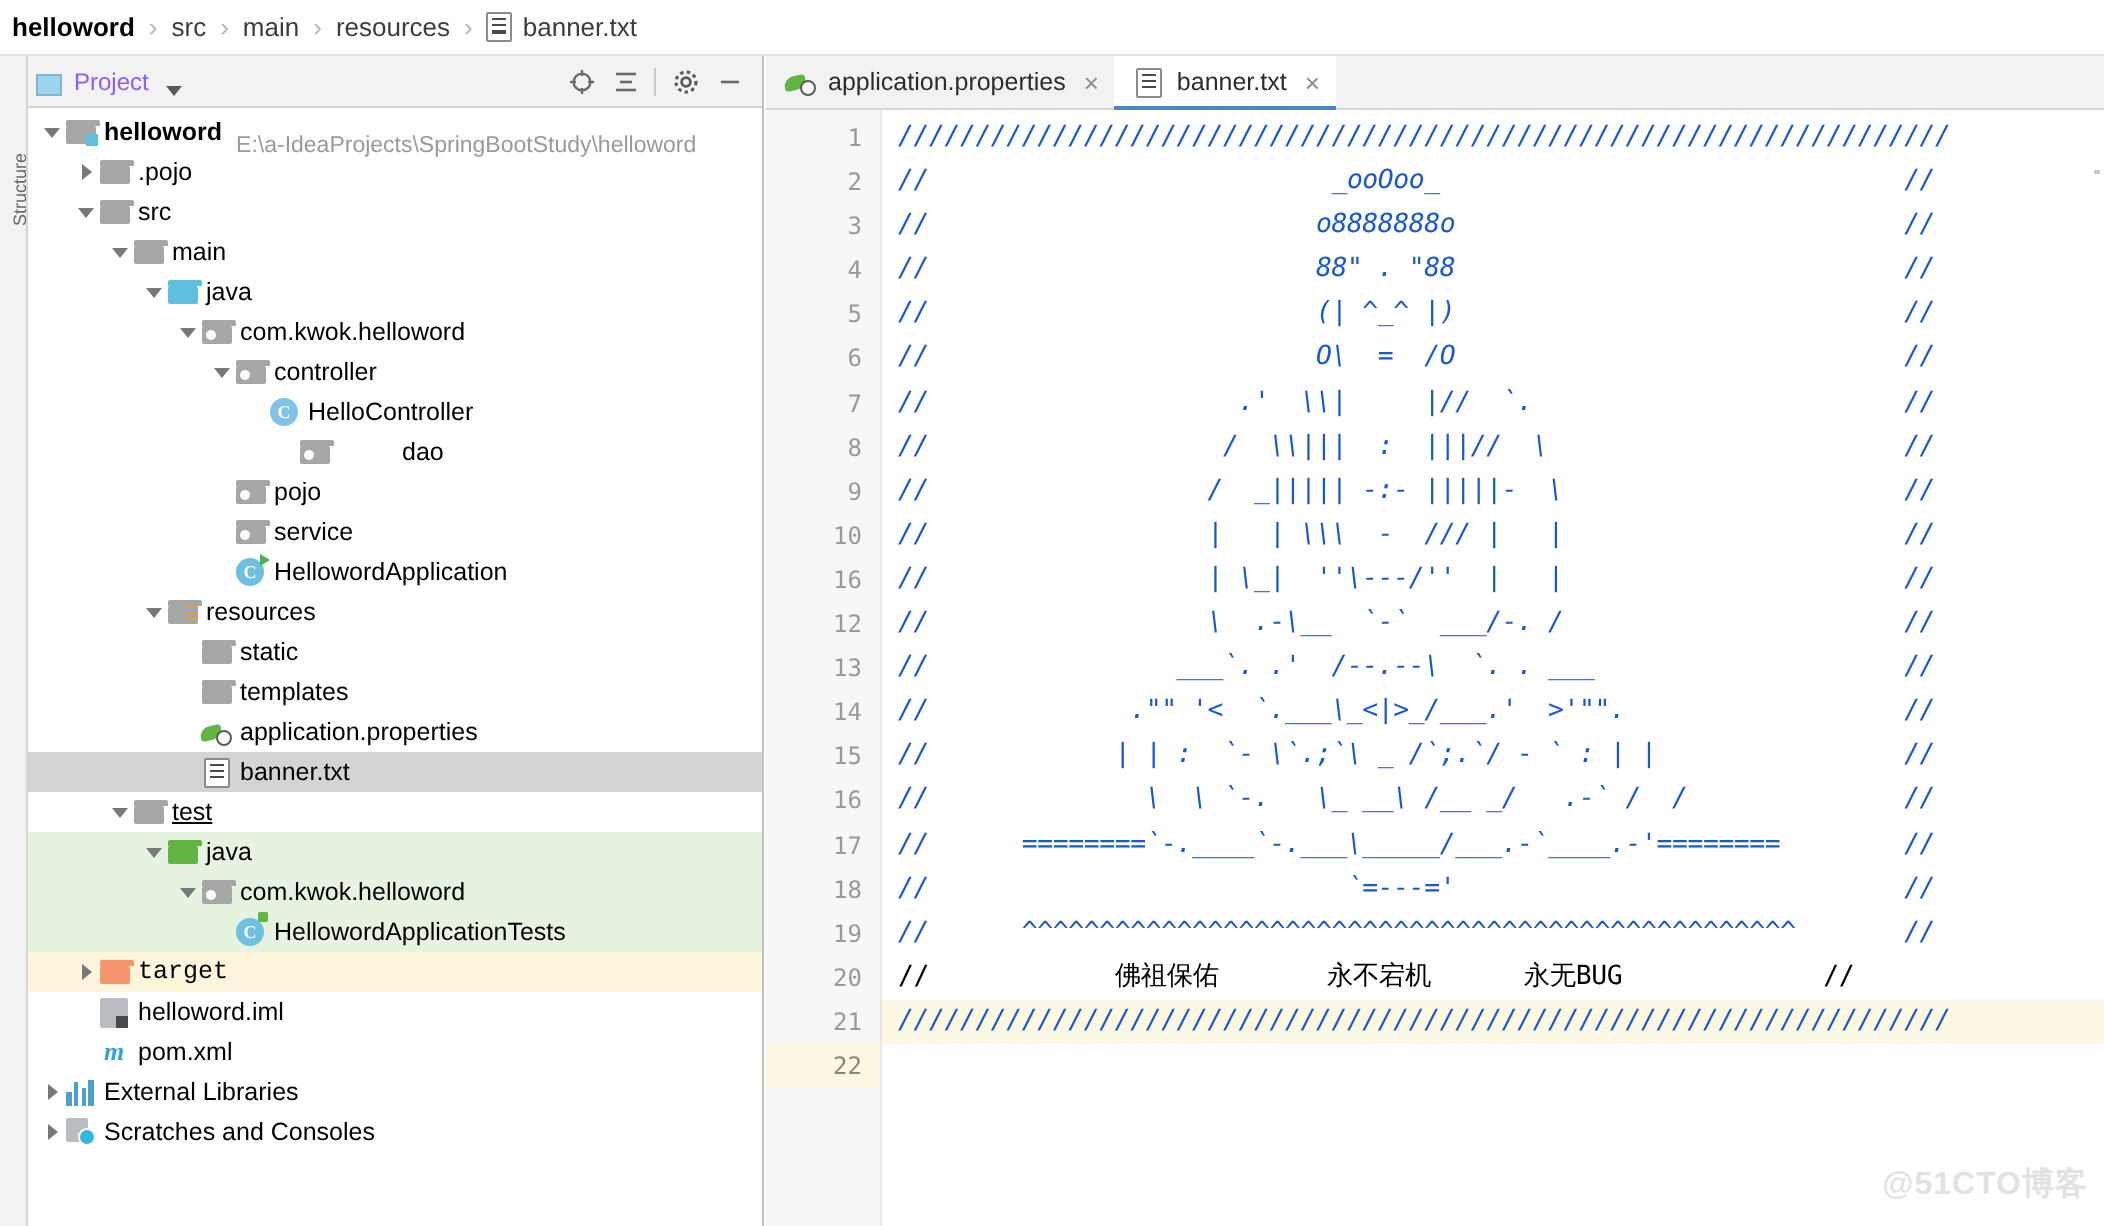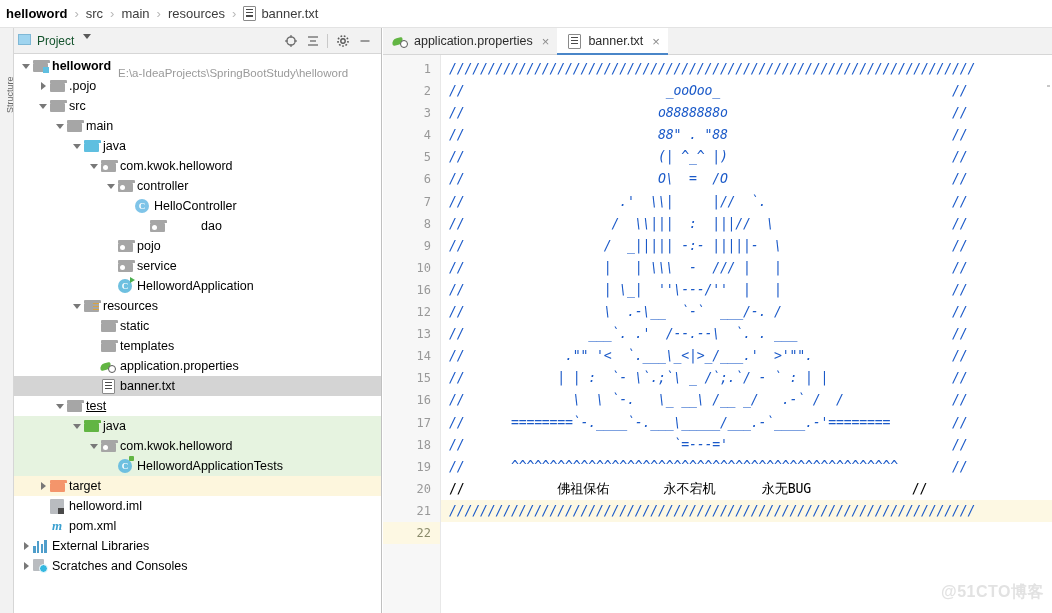--- a/index.html
+++ b/index.html
@@ -49,22 +49,22 @@
     position: absolute; left: 14px; top: 28px; width: 368px; height: 585px;
     background: #ffffff;
     border-right: 1px solid #c0c0c0;
   }
   .panel-header {
     height: 26px; background: #f2f2f2;
     border-bottom: 1px solid #d6d6d6;
     display: flex; align-items: center; padding: 0 4px;
   }
   .panel-title {
-    display: flex; align-items: flex-start; gap: 6px;
-    font-size: 12px; color: #14532d;
+    display: flex; align-items: flex-end; gap: 6px;
+    font-size: 12px; color: #8b5cf6;
   }
   .panel-title-box {
     width: 13px; height: 11px; background: #9fd4ef;
     border: 1px solid #7fb8d6;
   }
   .caret-down {
     width: 0; height: 0;
     border-left: 4px solid transparent;
     border-right: 4px solid transparent;
     border-top: 5px solid #5a5a5a;
@@ -75,21 +75,21 @@
   .tool-sep { width: 1px; height: 14px; background: #c9c9c9; }
 
   
   .tree { position: relative; padding-top: 2px; font-size: 12.5px; }
   .tree-row {
     display: flex; align-items: center; height: 20px;
     white-space: nowrap; padding-right: 4px;
   }
   .tree-row.sel { background: #d4d4d4; }
   .tree-row.green { background: #e6f3e0; }
-  .tree-row.yellow { background: #fdf6dd; }
+  .tree-row.yellow { background: #fdf6dd; font-family: Liberation Mono, monospace; }
   .arrow {
     width: 12px; height: 12px; flex: 0 0 12px;
     display: inline-flex; align-items: center; justify-content: center;
   }
   .arrow-open {
     width: 0; height: 0;
     border-left: 4.5px solid transparent;
     border-right: 4.5px solid transparent;
     border-top: 5px solid #787878;
   }

